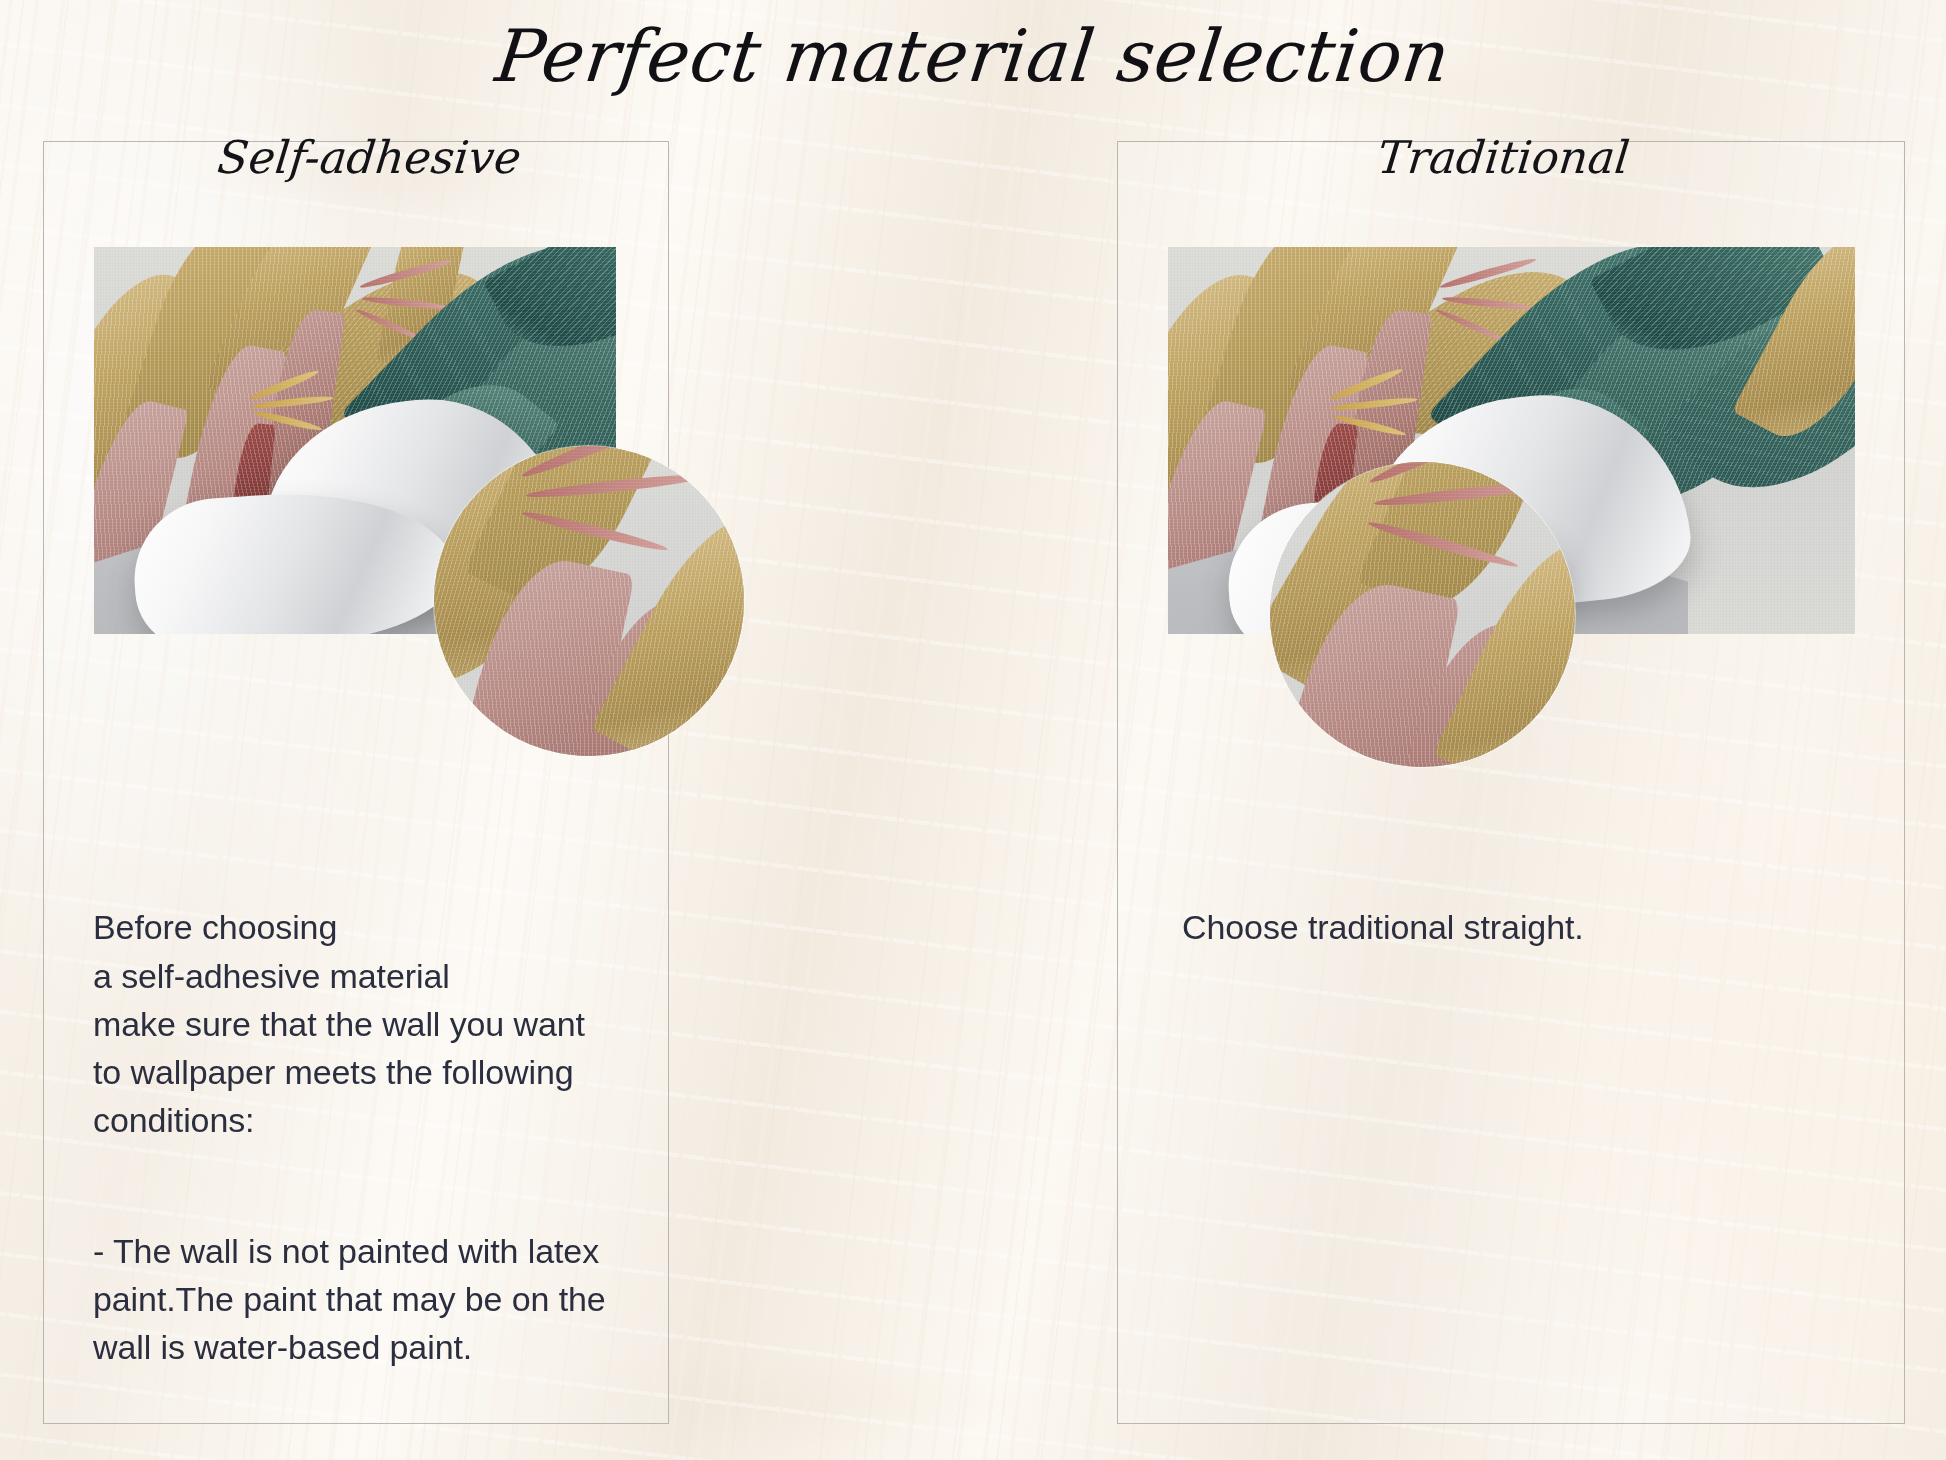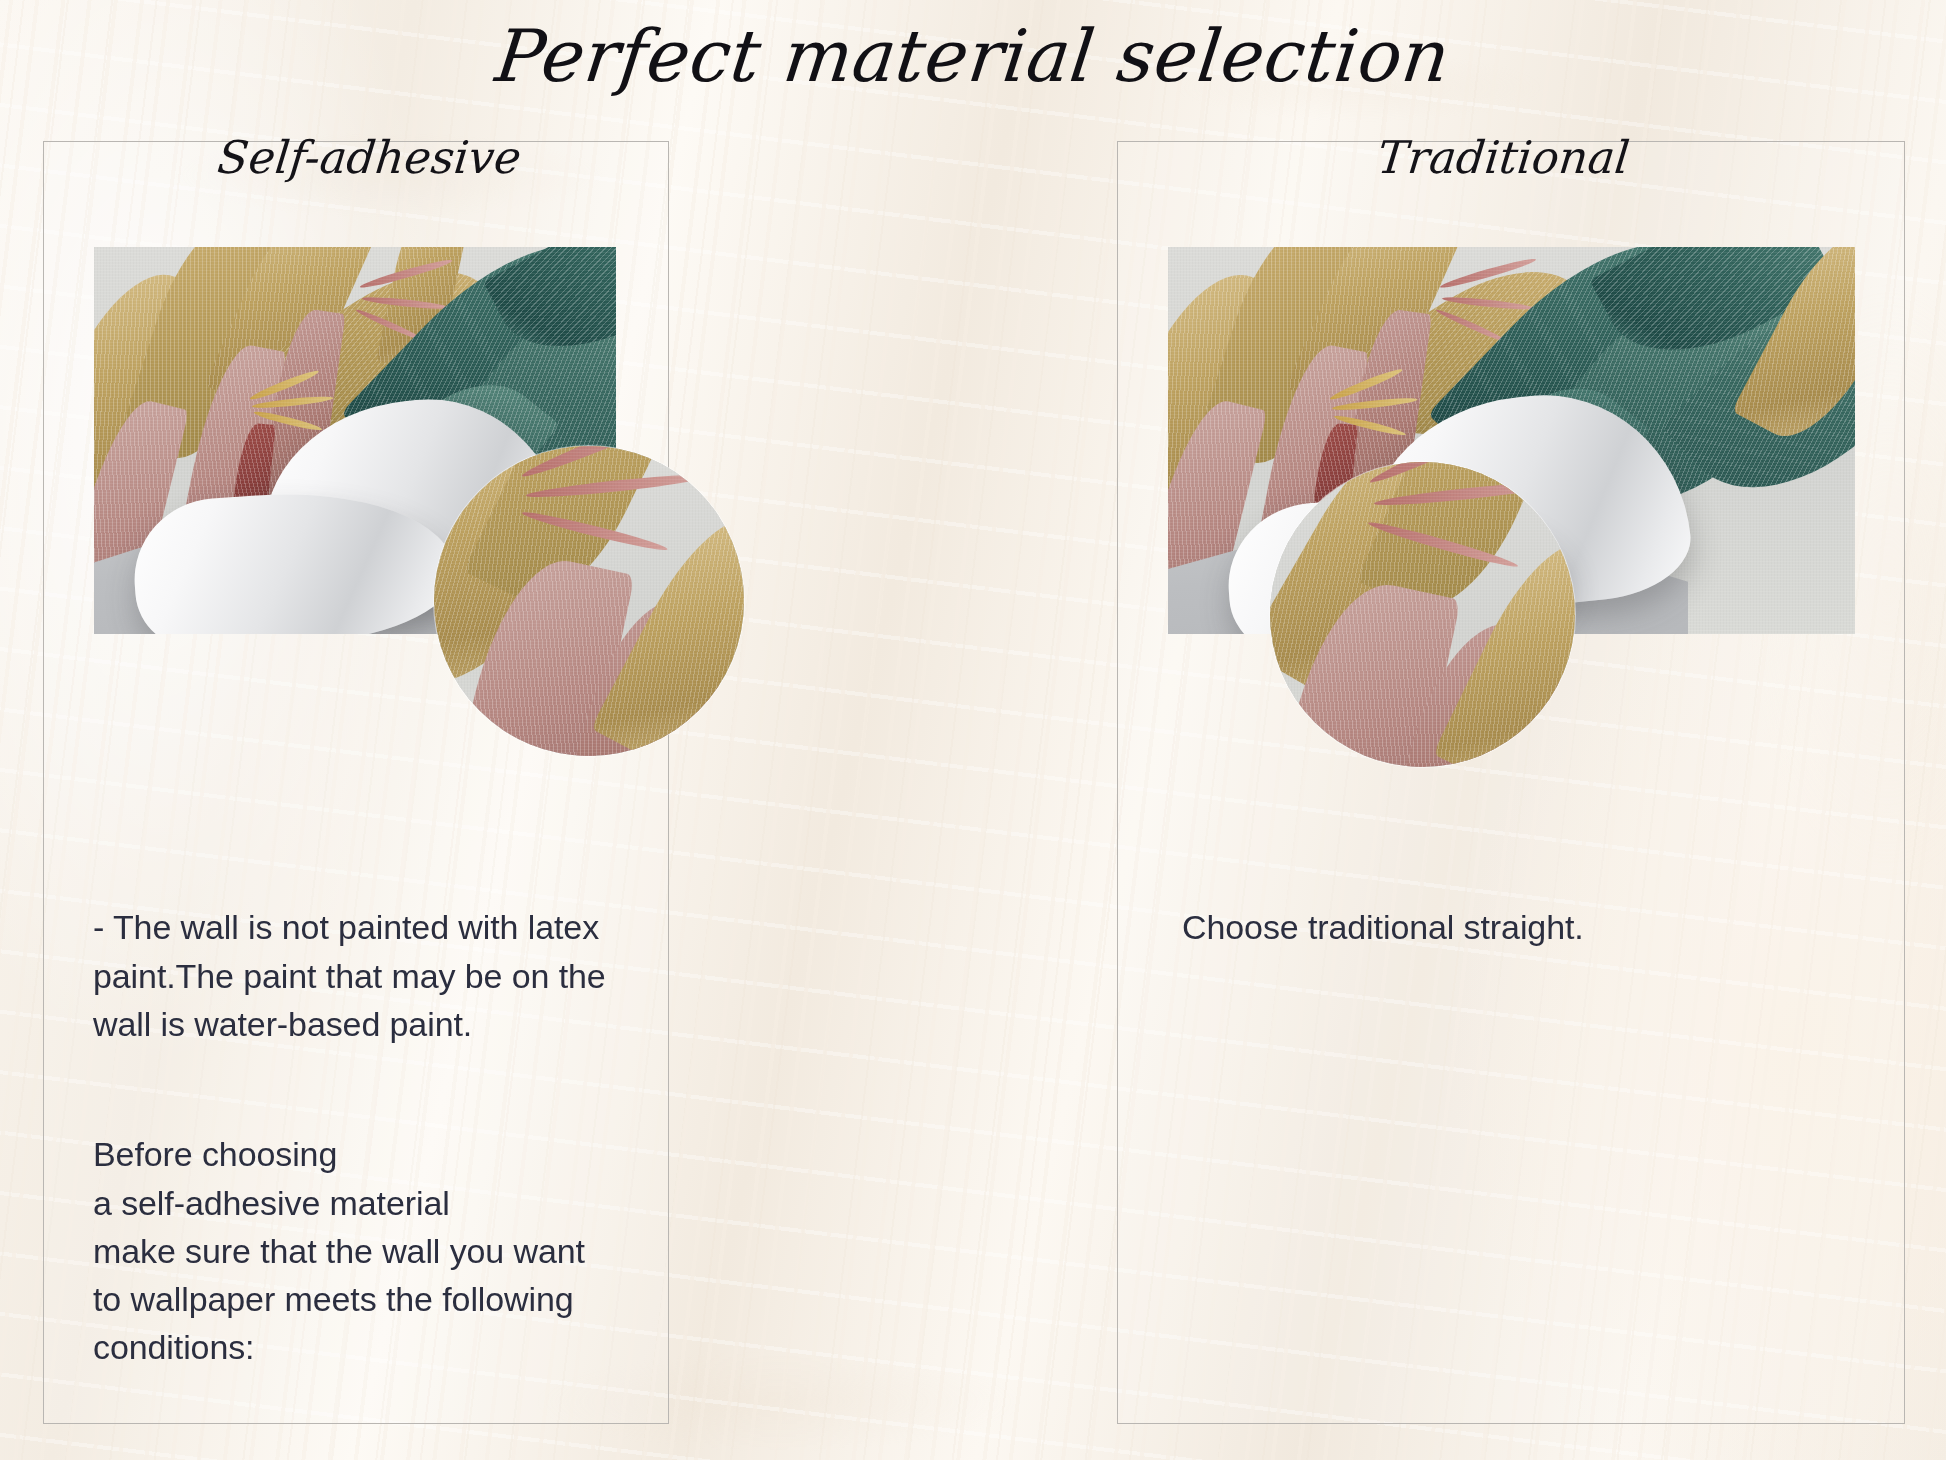--- a/index.html
+++ b/index.html
@@ -302,27 +302,27 @@
         <div class="vein"></div>
       </div>
     <div class="leaf gold" style="left:214px;top:70px;width:96px;height:256px;transform:rotate(26deg);">
         <div class="vein"></div>
       </div>
     <div class="grain"></div>
   </div>
 </div>
 
 <div class="body-copy" id="copy-self">
-  <p class="para">- The wall is not painted with latex
-paint.The paint that may be on the
-wall is water-based paint.</p>
   <p class="para">Before choosing
 a self-adhesive material
 make sure that the wall you want
 to wallpaper meets the following
 conditions:</p>
+  <p class="para">- The wall is not painted with latex
+paint.The paint that may be on the
+wall is water-based paint.</p>
   <p class="para">- The wall is straight with no holes,
 no dents and no texture.</p>
 </div>
 
 <div class="body-copy" id="copy-trad">
   <p class="para">Choose traditional straight.</p>
 </div>
 
 </body></html>

